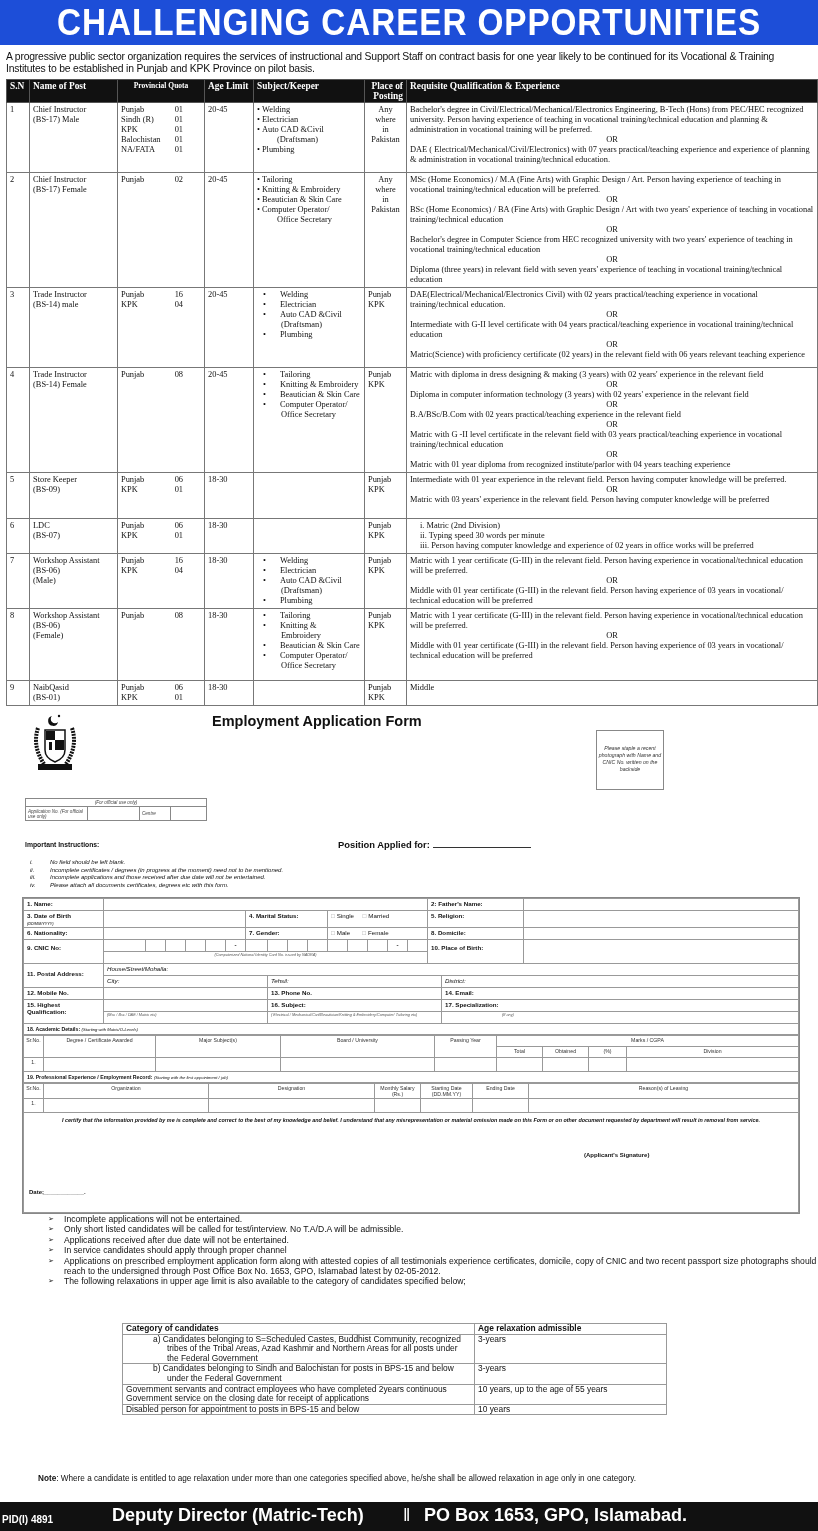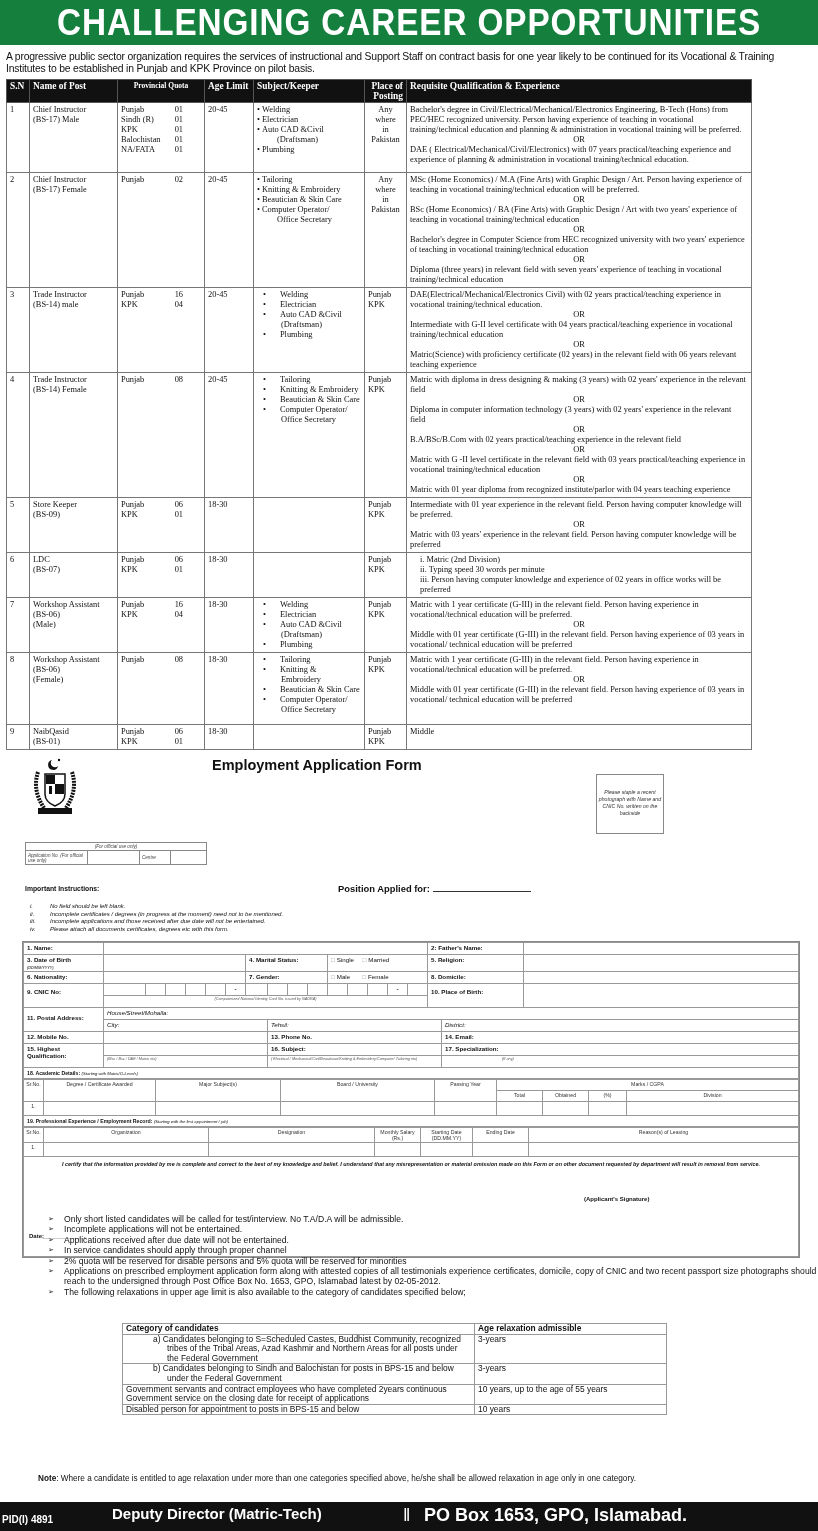--- a/index.html
+++ b/index.html
@@ -1,20 +1,20 @@
 <!DOCTYPE html>
 <html><head>
 <meta charset="utf-8">
 <style>
   * { box-sizing: border-box; margin: 0; padding: 0; }
   body { width: 818px; height: 1531px; background: #fff; font-family: "Liberation Serif", serif; color: #111; overflow: hidden; position: relative; }
-  .banner { background: #15803d; color: #fff; height: 45px; display: flex; align-items: center; justify-content: center; }
+  .banner { background: #1d4ed8; color: #fff; height: 45px; display: flex; align-items: center; justify-content: center; }
   .banner h1 { font-family: "Liberation Sans", sans-serif; font-weight: bold; font-size: 37px; letter-spacing: 1px; transform: scaleX(0.9); }
   .intro { font-family: "Liberation Sans", sans-serif; font-size: 10.4px; line-height: 12px; padding: 6px 6px 0 6px; letter-spacing: -0.2px; }
-  table.jobs { border-collapse: collapse; width: 746px; margin: 4px 8px 0 6px; font-size: 8.4px; line-height: 10px; }
+  table.jobs { border-collapse: collapse; width: 812px; margin: 4px 8px 0 6px; font-size: 8.4px; line-height: 10px; }
   table.jobs th { background: #111; color: #fff; text-align: left; vertical-align: top; font-size: 9.4px; padding: 1px 3px; border: 1px solid #555; font-weight: bold; }
   table.jobs td { border: 1px solid #777; vertical-align: top; padding: 2px 3px; }
   .quota { display: flex; justify-content: space-between; width: 62px; }
   .trades div { white-space: nowrap; }
   .trades .ind { padding-left: 14px; }
   .bul::before { content: "\2022"; margin-right: 2px; }
   .bul2::before { content: "\2022"; margin-right: 14px; }
   .or { text-align: center; }
   .qual p { margin: 0; }
   .center { text-align: center; }
@@ -46,21 +46,21 @@
   ul.notes { position: absolute; left: 38px; top: 516px; list-style: none; font-family: "Liberation Sans", sans-serif; font-size: 8.6px; line-height: 10.4px; }
   ul.notes li { padding-left: 16px; position: relative; }
   ul.notes li::before { content: "\27A2"; position: absolute; left: 0; font-size: 7px; }
   table.relax { position: absolute; left: 122px; top: 1323px; width: 545px; border-collapse: collapse; font-family: "Liberation Sans", sans-serif; font-size: 8.4px; line-height: 9.6px; }
   table.relax td, table.relax th { border: 1px solid #999; padding: 0 3px; vertical-align: top; text-align: left; }
   table.relax th { font-weight: bold; }
   table.relax td.sub { padding-left: 44px; text-indent: -14px; }
   .note { position: absolute; left: 38px; top: 1474px; font-family: "Liberation Sans", sans-serif; font-size: 8.2px; }
   .footer { position: absolute; left: 0; top: 1502px; width: 818px; height: 29px; background: #111; color: #fff; font-family: "Liberation Sans", sans-serif; }
   .footer .pid { position: absolute; left: 2px; top: 12px; font-size: 10px; font-weight: bold; }
-  .footer .dd { position: absolute; left: 112px; top: 3px; font-size: 15px; font-weight: bold; }
+  .footer .dd { position: absolute; left: 112px; top: 3px; font-size: 18px; font-weight: bold; }
   .footer .sep { position: absolute; left: 403px; top: 3px; font-size: 18px; }
   .footer .po { position: absolute; left: 424px; top: 3px; font-size: 18px; font-weight: bold; }
 </style>
 </head>
 <body>
 
 <div class="banner">
   <h1>CHALLENGING CAREER OPPORTUNITIES</h1>
 </div>
 <p class="intro">A progressive public sector organization requires the services of instructional and Support Staff on contract basis for one year likely to be continued for its Vocational &amp; Training Institutes to be established in Punjab and KPK Province on pilot basis.</p>
@@ -607,25 +607,24 @@
 
     <div class="declare">
       <span>I certify that the information provided by me is complete and correct to the best of my  knowledge and belief. I understand that any misrepresentation or material omission made on this Form or on other document requested by department will result in removal from service.</span>
       <div class="sig">(Applicant's Signature)</div>
       <div class="date">Date;____________.</div>
     </div>
   </div>
 </div>
 
 <ul class="notes" id="notes-list" style="top:1214px;left:48px">
+    <li>Incomplete applications will not be entertained.</li>
     <li>Only short listed candidates will be called for test/interview. No T.A/D.A will be admissible.</li>
-    <li>Incomplete applications will not be entertained.</li>
     <li>Applications received after due date will not be entertained.</li>
     <li>In service candidates should apply through proper channel</li>
-    <li>2% quota will be reserved for disable persons and 5% quota will be reserved for minorities</li>
     <li>Applications on prescribed employment application form  along with attested copies of all testimonials  experience certificates, domicile, copy of CNIC and two recent passport size photographs should reach  to the undersigned through Post Office Box No. 1653, GPO, Islamabad latest by  02-05-2012.</li>
     <li>The following relaxations in upper age limit is also available to the category of candidates specified below;</li>
   </ul>
 
 <table class="relax">
   <colgroup>
       <col style="width:352px">
       <col>
     </colgroup>
   <thead>

